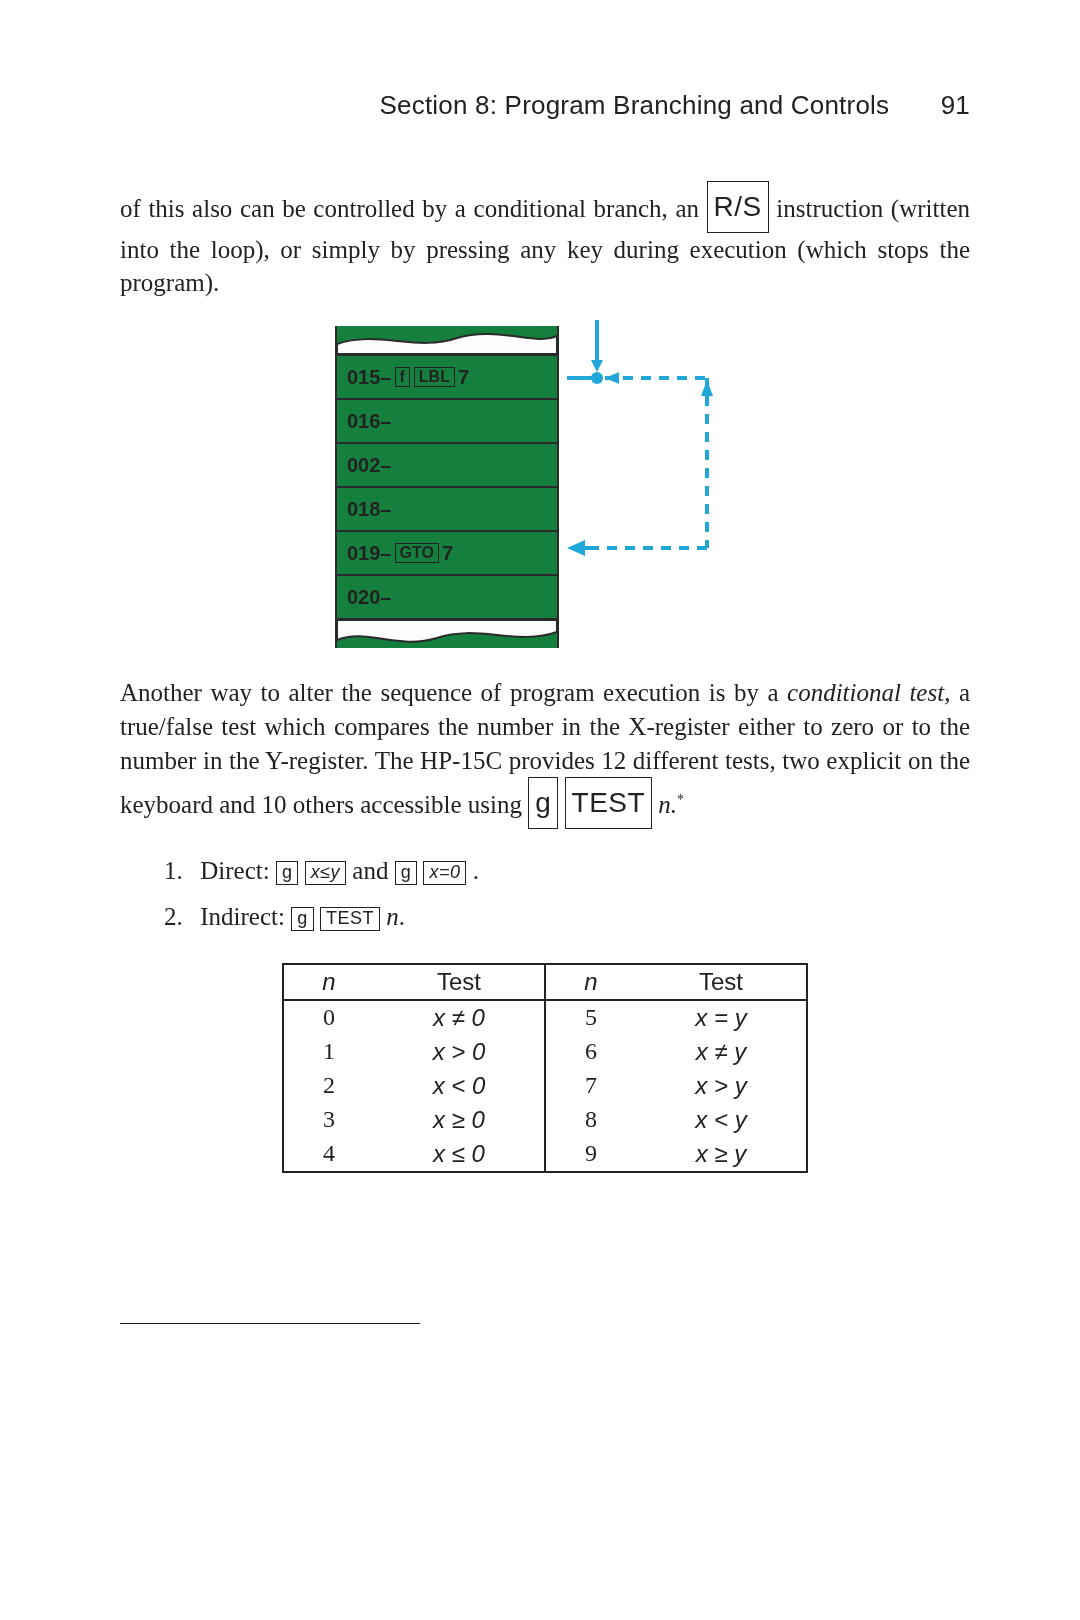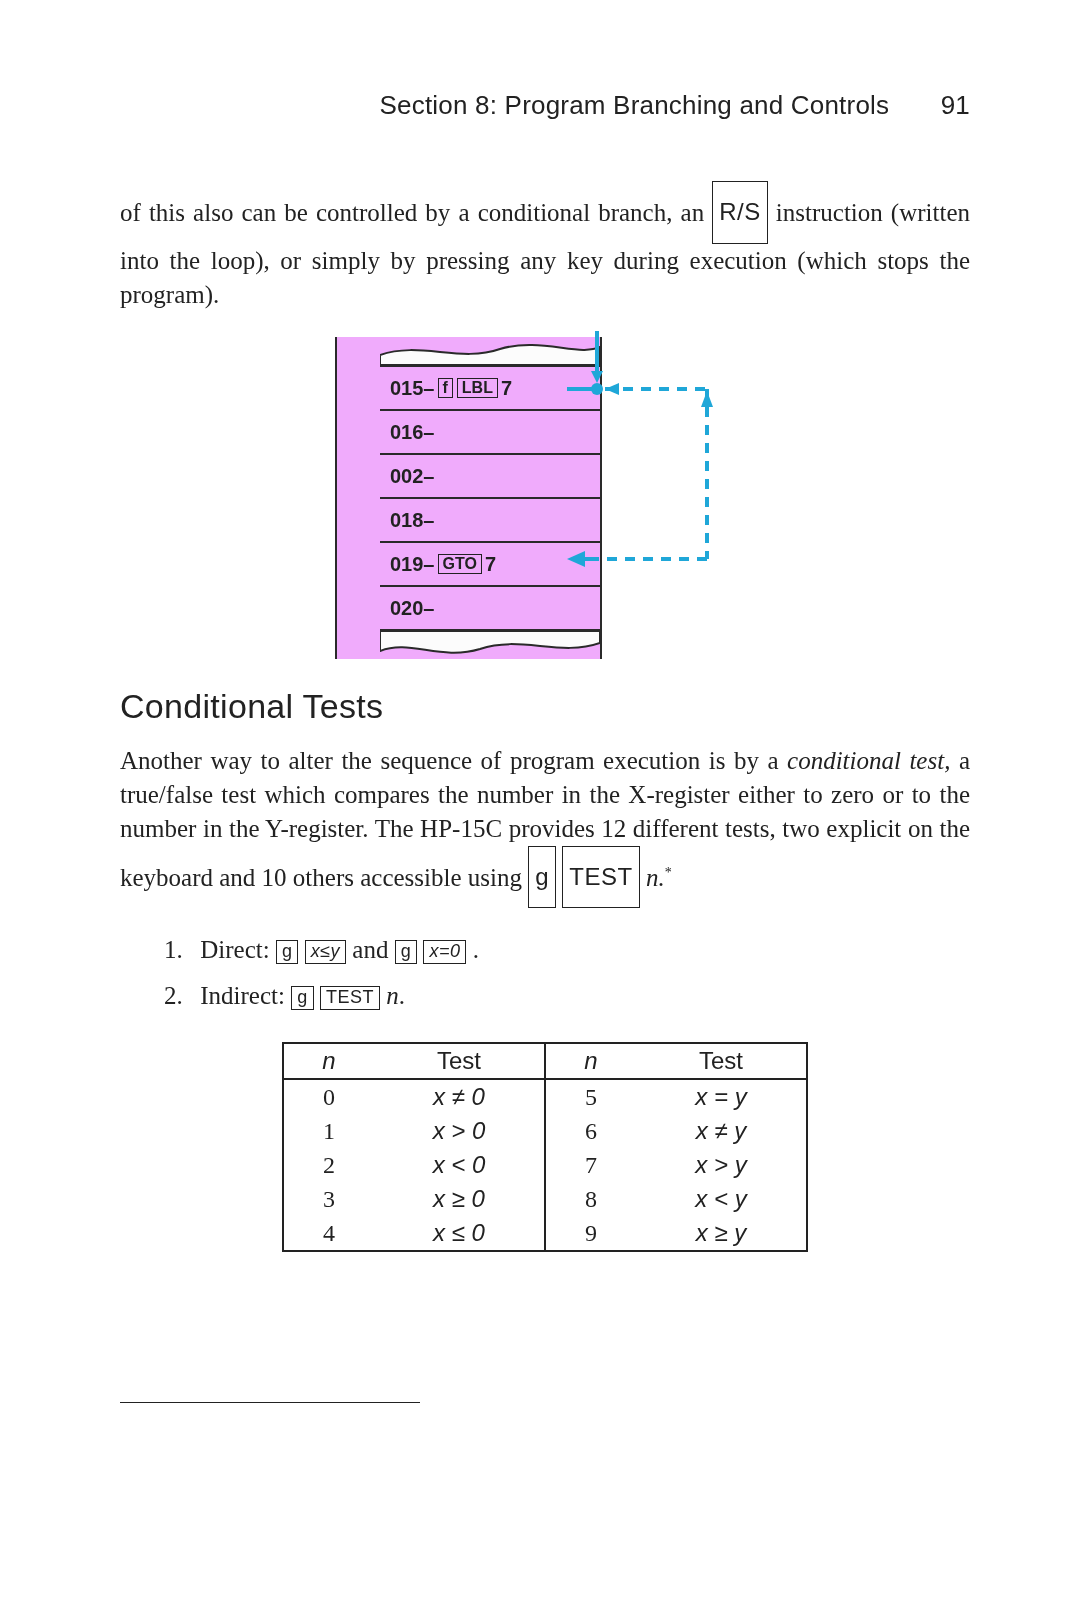--- a/index.html
+++ b/index.html
@@ -30,23 +30,23 @@
   }
   .body-text {
     font-size: 25px;
     line-height: 1.35;
     text-align: justify;
     margin: 0 0 22px 0;
   }
   .key {
     display: inline-block;
     border: 1.5px solid #222;
-    padding: 16px 6px;
+    padding: 8px 6px;
     font-family: Arial, Helvetica, sans-serif;
-    font-size: 24px;
+    font-size: 28px;
     line-height: 1.2;
     vertical-align: 1px;
     letter-spacing: 0.5px;
   }
   .key-small {
     font-size: 18px;
     padding: 0 5px;
   }
   .figure-wrap {
     text-align: center;
@@ -59,22 +59,21 @@
     height: 300px;
   }
   .prog-table {
     position: absolute;
     left: 0;
     top: 0;
     width: 220px;
     border: 2px solid #2a2a2a;
     border-top: none;
     border-bottom: none;
-    background: #f0abfc;
-    padding-left: 43px;
+    background: #15803d;
   }
   .prog-table .torn {
     height: 28px;
     position: relative;
     overflow: hidden;
   }
   .prog-table .torn svg { display: block; }
   .prog-table .row {
     height: 42px;
     border-top: 2px solid #2a2a2a;
@@ -227,21 +226,20 @@
 
           <line x1="142" y1="228" x2="34" y2="228" stroke-dasharray="10,8"></line>
 
           <polygon points="2,228 20,220 20,236" fill="#1fa7d8" stroke="none"></polygon>
           <line x1="34" y1="228" x2="18" y2="228"></line>
         </g>
       </svg>
     </div>
   </div>
 
-  <div class="h2">Conditional Tests</div>
 
   <p class="body-text">
     <span>Another way to alter the sequence of program execution is by a </span><span class="ital">conditional test,</span><span> a true/false test which compares the number in the X-register either to zero or to the number in the Y-register. The HP-15C provides 12 different tests, two explicit on the keyboard and 10 others accessible using </span><span class="key">g</span>
     <span class="key">TEST</span>
     <span class="ital">n.</span><span class="sup">*</span>
   </p>
 
   <div class="list">
     <div class="li">
       <span class="num">1.</span>

